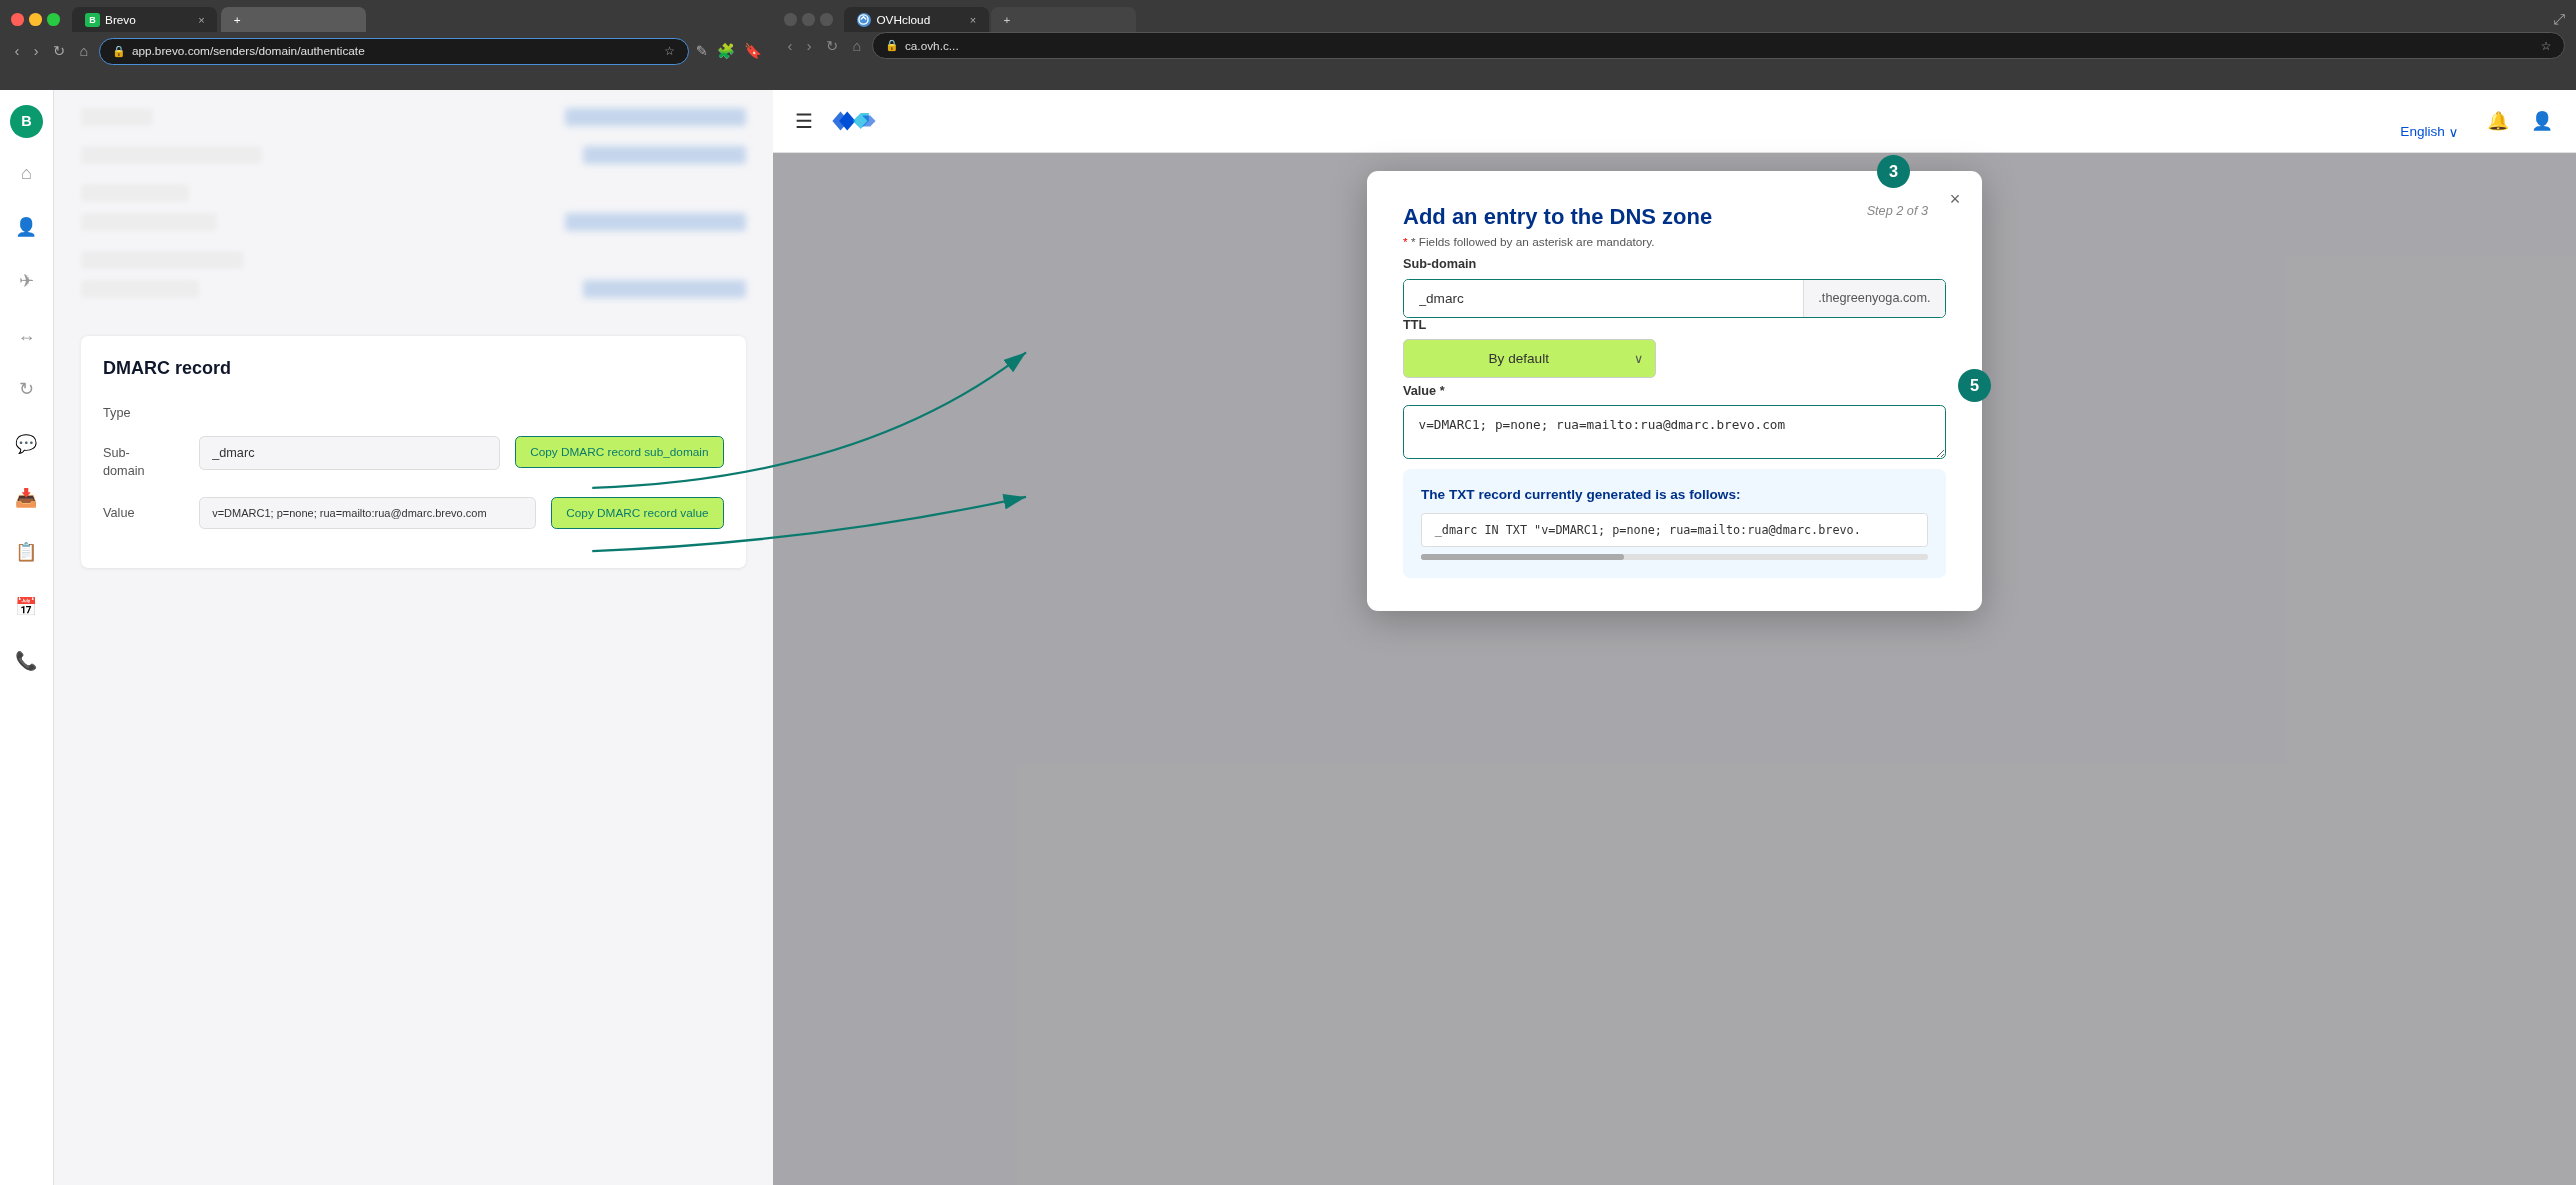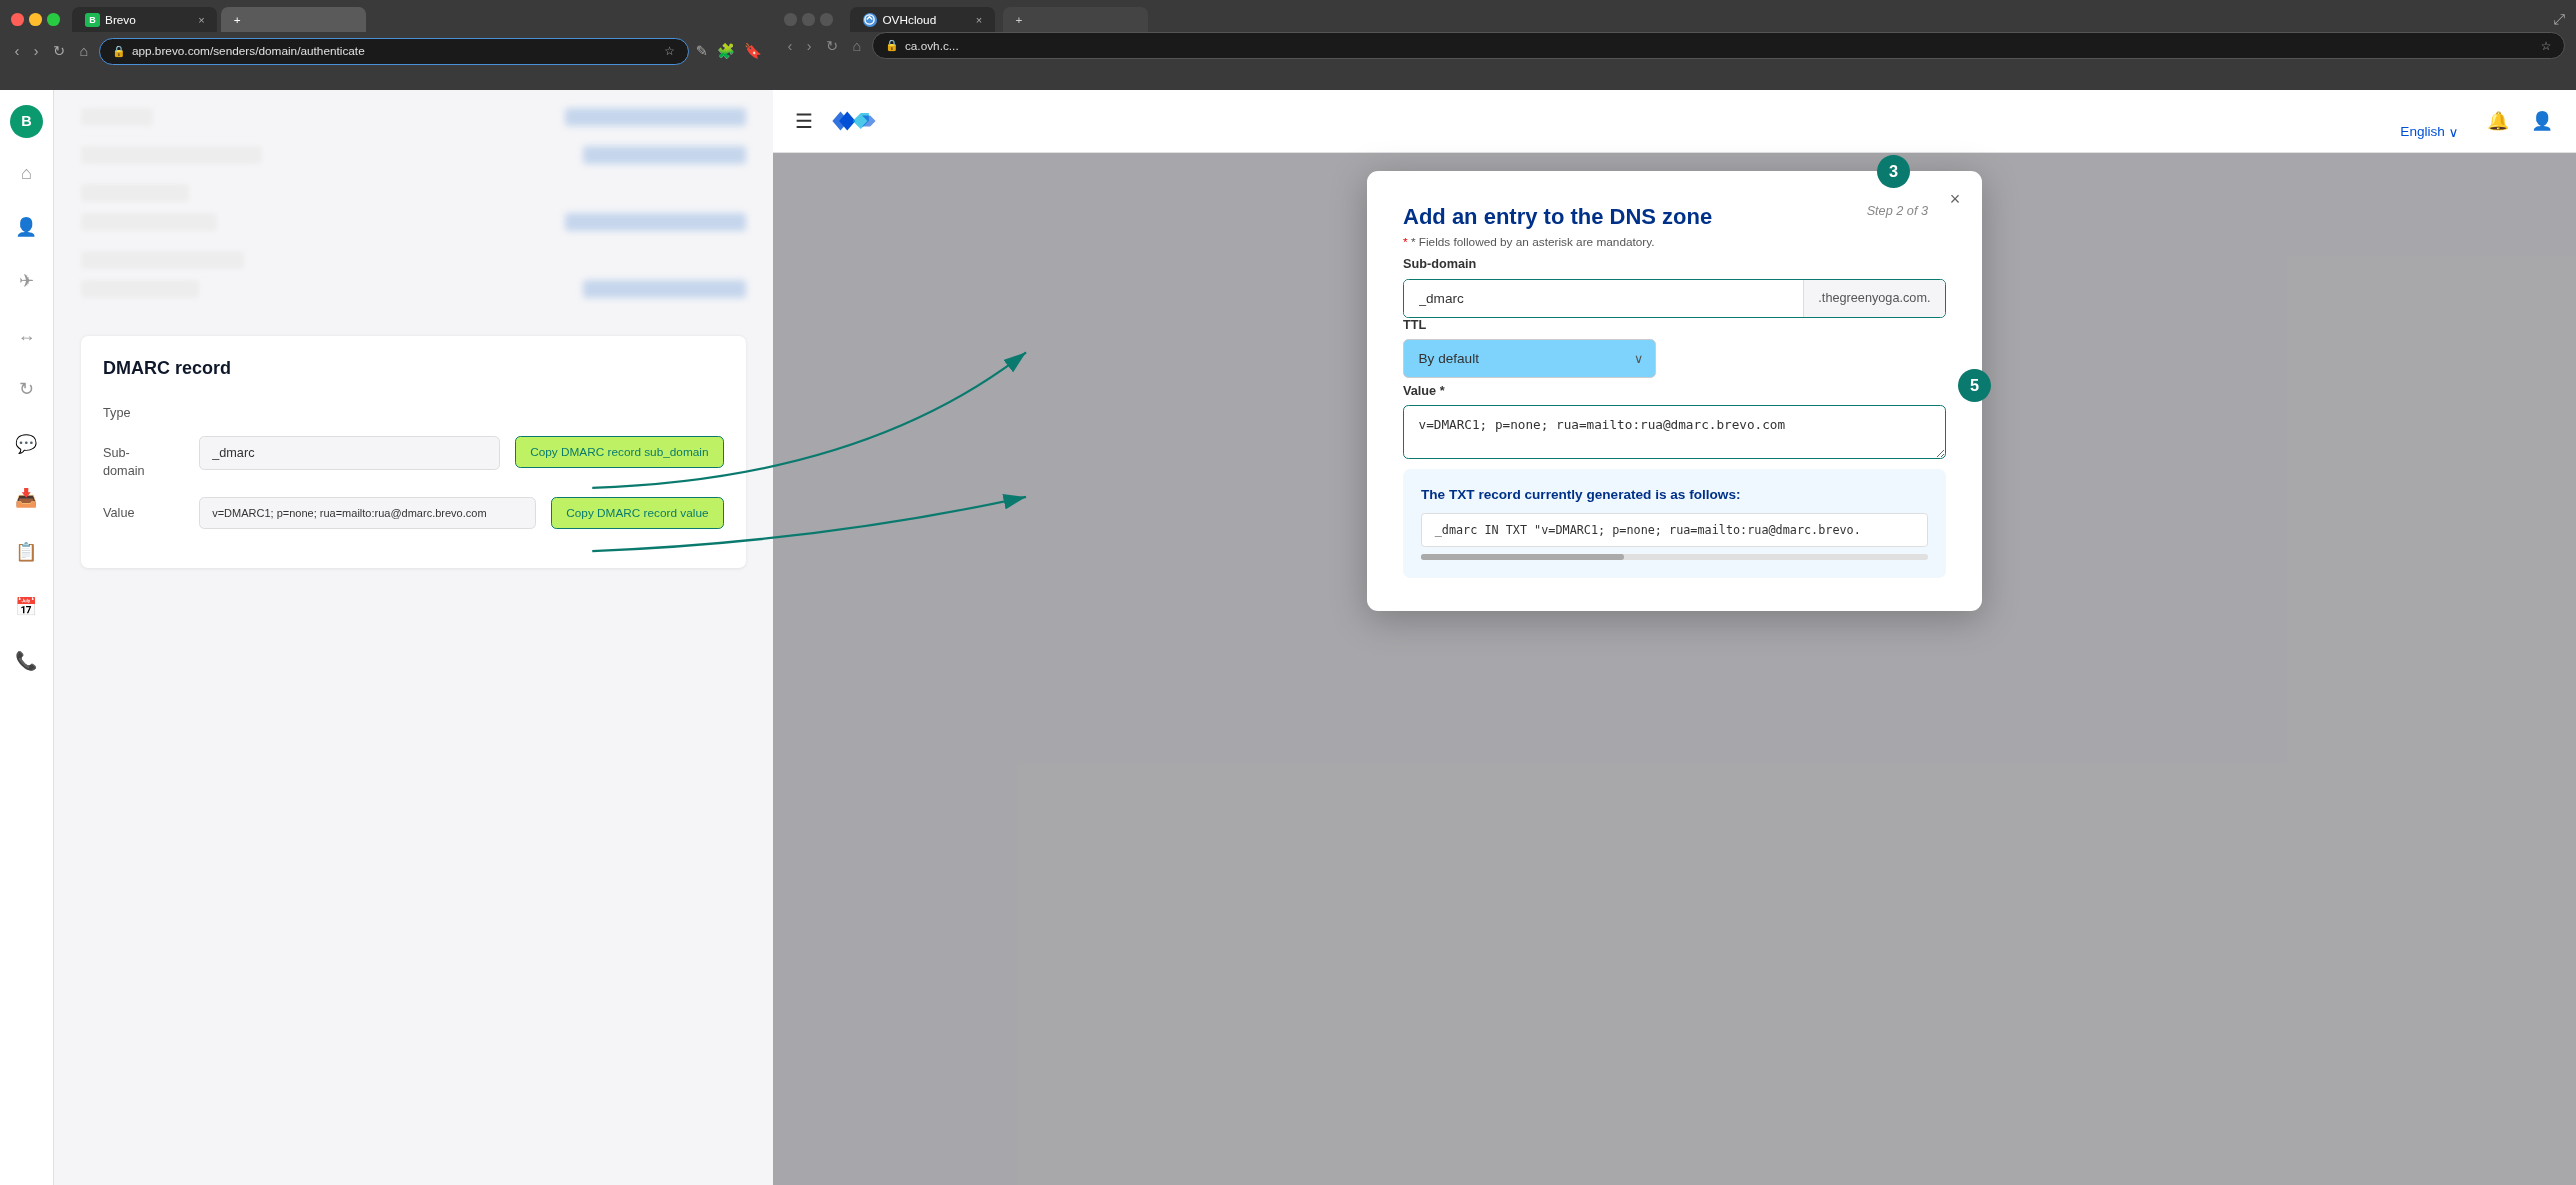--- a/index.html
+++ b/index.html
@@ -334,24 +334,25 @@
       position: relative;
       width: 253px;
     }
     .form-select {
       width: 100%;
       border: 0.9px solid #ccc;
       border-radius: 5.4px;
       padding: 11px 36px 11px 14.5px;
       font-size: 13.6px;
       color: #333;
-      background: #7dd3fc;
+      background: #bef264;
       appearance: none;
       cursor: pointer;
       outline: none;
+      text-align: center;
     }
     .select-arrow {
       position: absolute;
       right: 12.7px;
       top: 50%;
       transform: translateY(-50%);
       color: #555;
       pointer-events: none;
       font-size: 12.7px;
     }
@@ -418,21 +419,21 @@
       display: flex;
       align-items: center;
       justify-content: center;
       position: absolute;
     }
 
     
     .right-tab-bar {
       display: flex;
       align-items: center;
-      gap: 8px;
+      gap: 2px;
       padding: 0;
     }
     .right-tab {
       background: #444;
       border-radius: 7.2px 7.2px 0 0;
       padding: 5.4px 12.7px;
       display: flex;
       align-items: center;
       gap: 5.4px;
       font-size: 11.8px;

